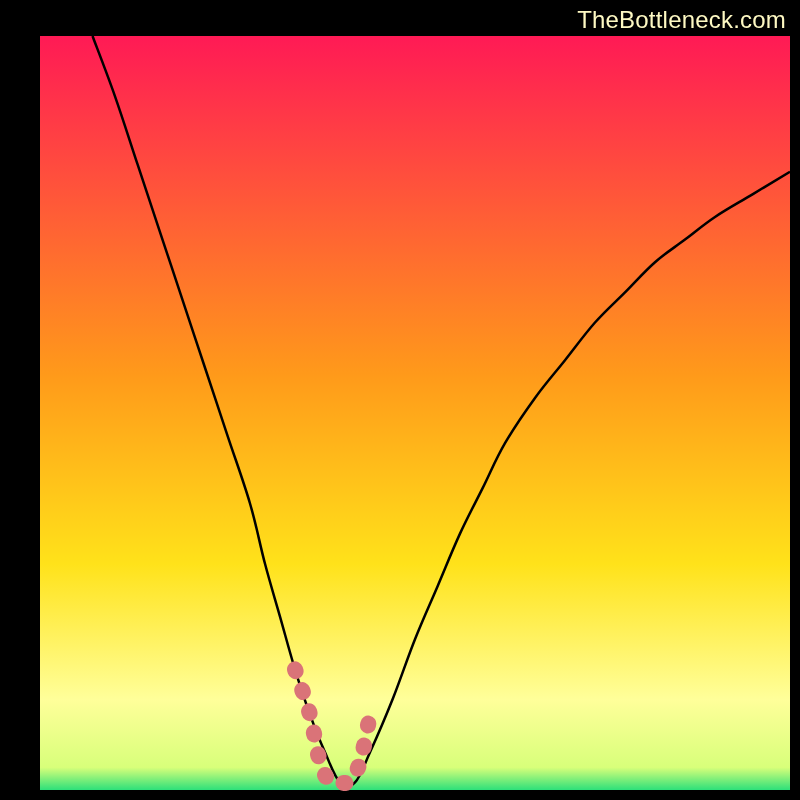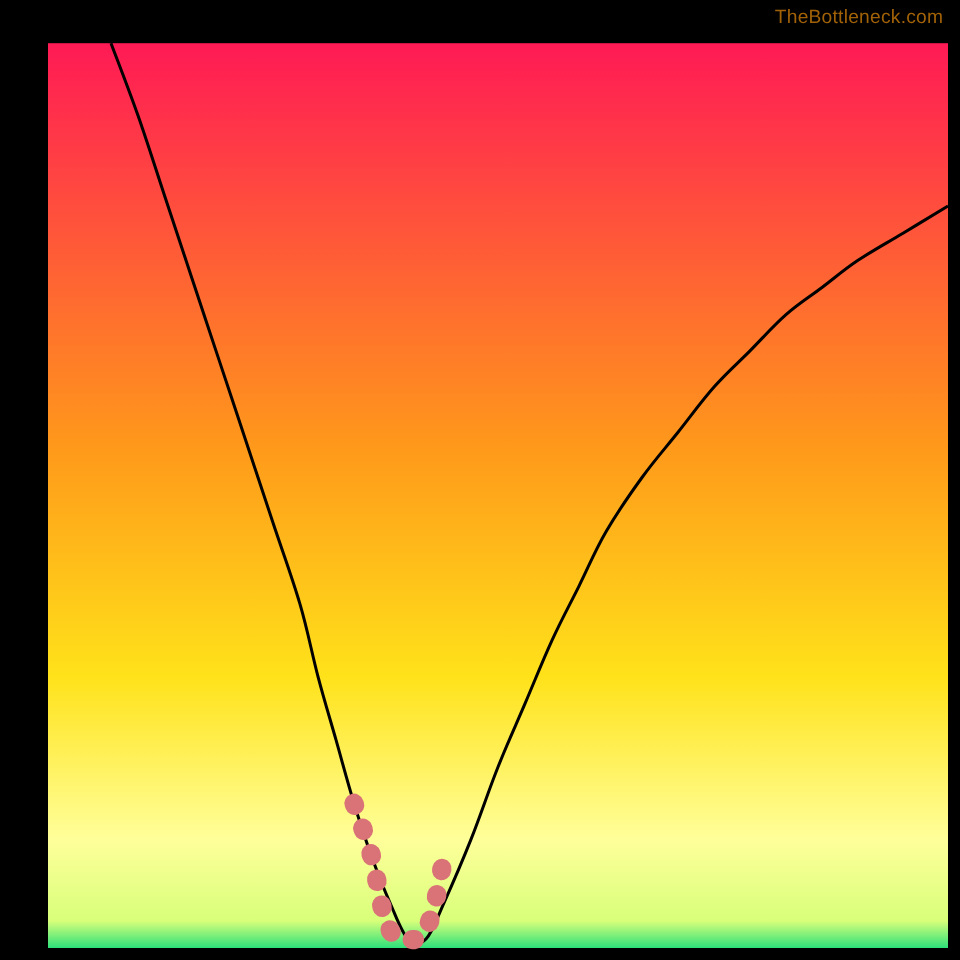--- a/index.html
+++ b/index.html
@@ -8,23 +8,23 @@
     position: relative;
     width: 800px;
     height: 800px;
     background: #000;
   }
   .watermark {
     position: absolute;
     top: 6px;
     right: 14px;
     font-family: Arial, Helvetica, sans-serif;
-    font-size: 16px;
+    font-size: 24px;
     font-weight: 500;
-    color: #a16207;
+    color: #fef9c3;
     letter-spacing: 0.2px;
     z-index: 10;
   }
   svg.plot {
     position: absolute;
     left: 0;
     top: 0;
     width: 800px;
     height: 800px;
   }

